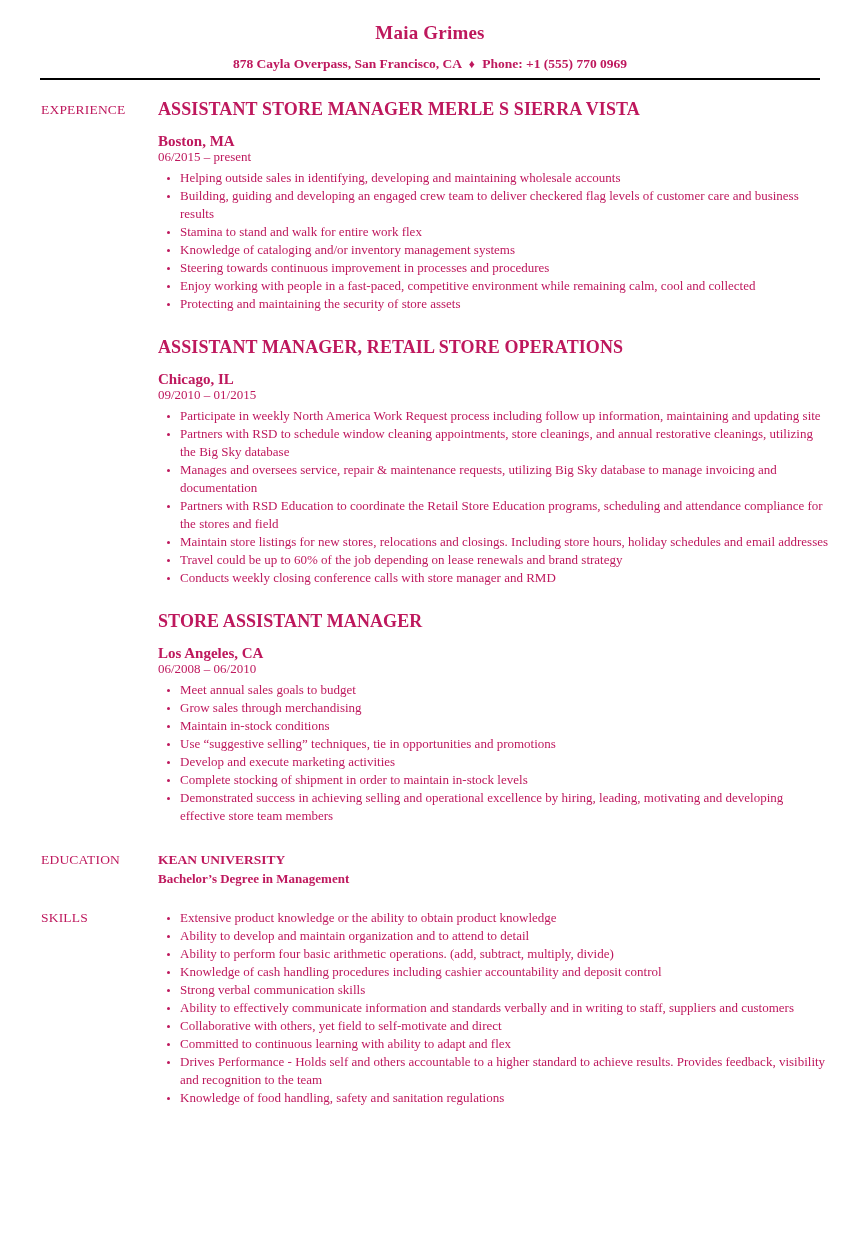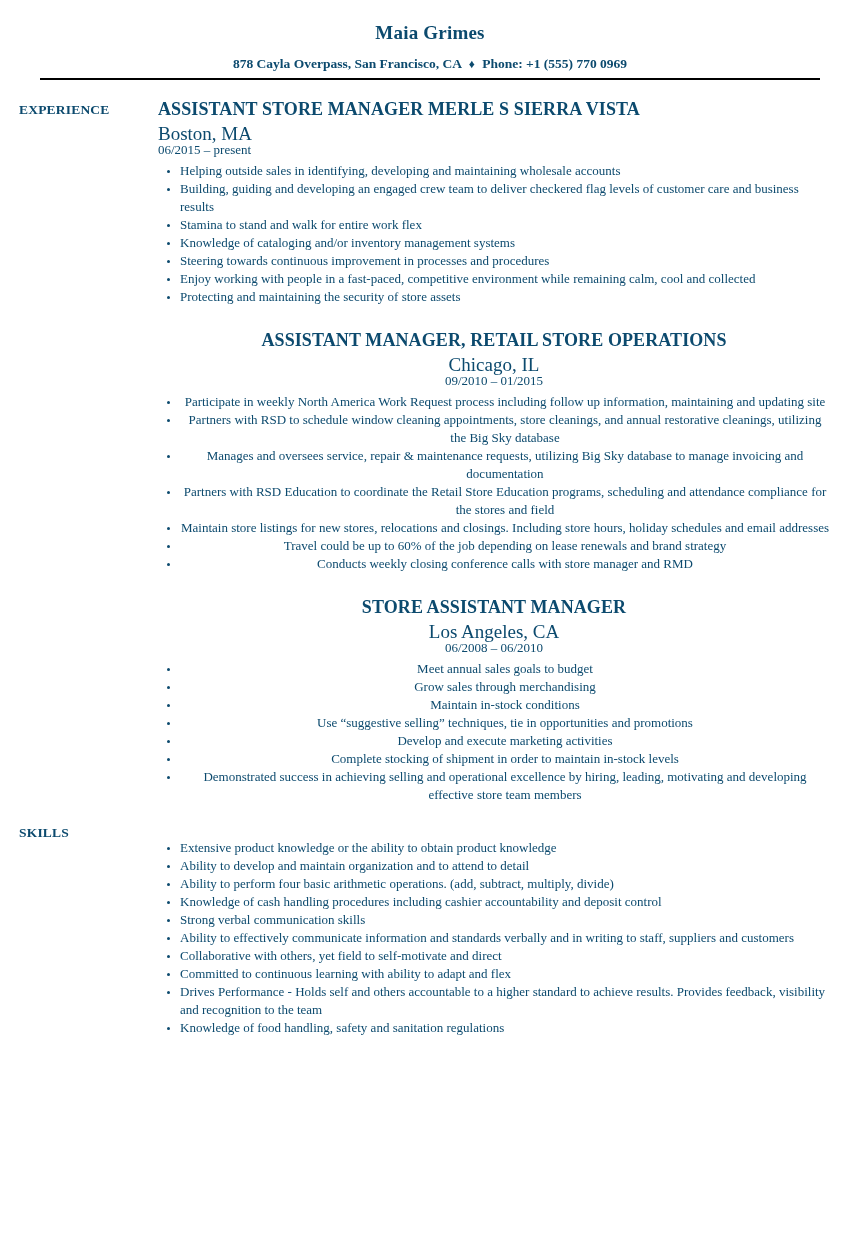--- a/index.html
+++ b/index.html
@@ -1,21 +1,21 @@
 <!DOCTYPE html>
 <html><head>
 <meta charset="utf-8">
 <style>
   html, body { margin: 0; padding: 0; background: #ffffff; }
   .page {
     width: 860px;
     height: 1240px;
     box-sizing: border-box;
     background: #ffffff;
-    color: #0c4a6e;
+    color: #be185d;
     font-family: "Liberation Serif", "DejaVu Serif", serif;
     padding-top: 22px;
     overflow: hidden;
   }
   
   h1.name {
     font-size: 19px;
     font-weight: bold;
     text-align: center;
     margin: 0;
@@ -36,52 +36,52 @@
     margin: 6px 40px 0 40px;
   }
   
   .section {
     display: grid;
     grid-template-columns: 158px 1fr;
     padding-right: 30px;
     box-sizing: border-box;
   }
   .section .label {
-    padding-left: 19px;
-    font-weight: bold;
+    padding-left: 41px;
+    font-weight: normal;
     font-size: 13.5px;
     line-height: 17px;
     letter-spacing: 0.2px;
   }
   .experience { margin-top: 21px; }
-  .job + .job { margin-top: 26px; text-align: center; }
+  .job + .job { margin-top: 26px; }
   .job-title {
     font-size: 18px;
     font-weight: bold;
     margin: 0;
     line-height: 17px;
     letter-spacing: 0.1px;
   }
-  .job-location { font-weight: normal; font-size: 19px; line-height: 16px; margin-top: 8px; }
+  .job-location { font-weight: bold; font-size: 15px; line-height: 16px; margin-top: 15px; }
   .job-dates { font-size: 13px; line-height: 16px; }
   ul.bullets {
     margin: 4px 0 0 0;
     padding-left: 22px;
     font-family: Liberation Serif, serif;
   }
   ul.bullets li {
     font-size: 13px;
     line-height: 18px;
   }
   ul.bullets li::marker { font-size: 0.8em; }
   .education { margin-top: 26px; }
   .edu-school { font-weight: bold; font-size: 13.5px; line-height: 18px; }
   .edu-degree { font-weight: bold; font-size: 13px; line-height: 20px; }
   .skills { margin-top: 20px; }
-  .skills ul.bullets { margin-top: 15px; }
+  .skills ul.bullets { margin-top: 0; }
 </style>
 </head>
 <body>
 
 <div class="page">
 
   <header>
     <h1 class="name">Maia Grimes</h1>
     <p class="contact">
       <span>878 Cayla Overpass, San Francisco, CA</span>
@@ -136,20 +136,27 @@
           <li>Use “suggestive selling” techniques, tie in opportunities and promotions</li>
           <li>Develop and execute marketing activities</li>
           <li>Complete stocking of shipment in order to maintain in-stock levels</li>
           <li>Demonstrated success in achieving selling and operational excellence by hiring, leading, motivating and developing effective store team members</li>
         </ul>
       </article>
 
     </div>
   </section>
 
+  <section class="section education">
+    <div class="label">EDUCATION</div>
+    <div class="content">
+      <div class="edu-school">KEAN UNIVERSITY</div>
+      <div class="edu-degree">Bachelor’s Degree in Management</div>
+    </div>
+  </section>
 
   <section class="section skills">
     <div class="label">SKILLS</div>
     <div class="content">
       <ul class="bullets">
         <li>Extensive product knowledge or the ability to obtain product knowledge</li>
         <li>Ability to develop and maintain organization and to attend to detail</li>
         <li>Ability to perform four basic arithmetic operations. (add, subtract, multiply, divide)</li>
         <li>Knowledge of cash handling procedures including cashier accountability and deposit control</li>
         <li>Strong verbal communication skills</li>

